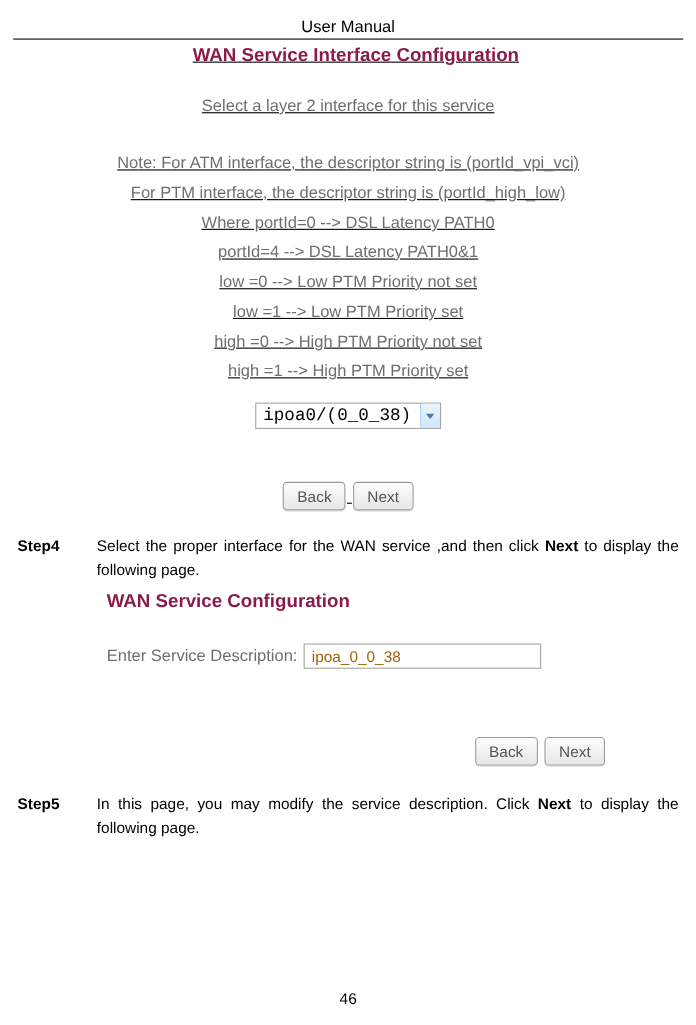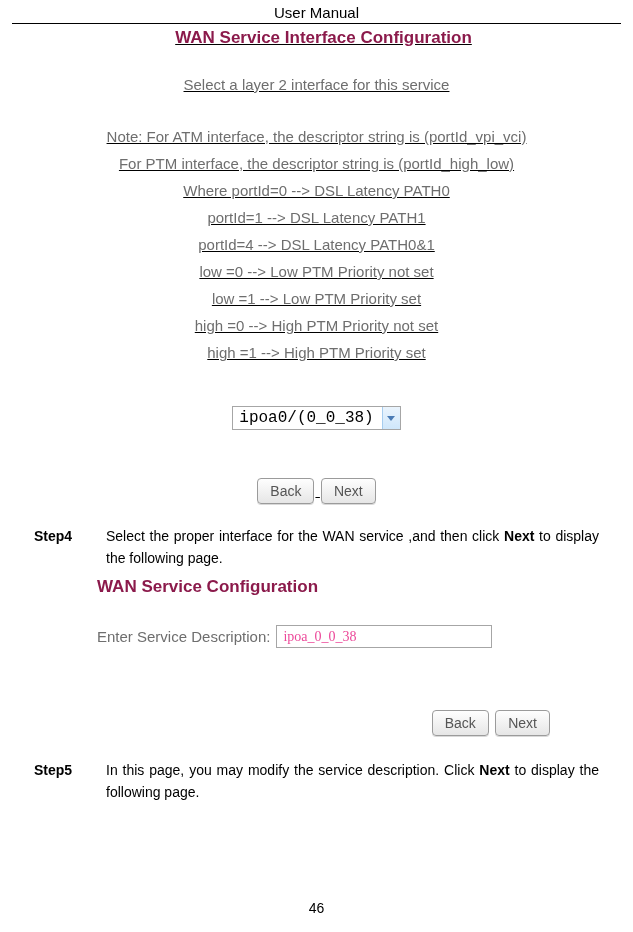--- a/index.html
+++ b/index.html
@@ -6,21 +6,21 @@
     body {
       width: 633px;
       height: 932px;
       font-family: Arial, sans-serif;
       background: #fff;
       position: relative;
     }
     .header-title {
       text-align: center;
       font-size: 15px;
-      padding: 4px 0 2px;
+      padding: 16px 0 2px;
       color: #000;
     }
     .hr-line {
       border: none;
       border-top: 1px solid #000;
       margin: 0 12px 4px;
     }
     .figure1 {
       padding: 0 82px 0;
       text-decoration: underline;
@@ -37,21 +37,21 @@
       color: #6e6e6e;
       font-size: 15px;
       text-align: center;
       margin: 0 0 30px;
     }
     .desc-block {
       color: #6e6e6e;
       font-size: 15px;
       text-align: center;
       line-height: 1.8;
-      margin: 0 0 40px;
+      margin: 0 0 15px;
     }
     .select-row {
       text-align: center;
       margin: 0 0 48px;
     }
     .select-box {
       display: inline-flex;
       align-items: stretch;
       border: 1px solid #a6a6a6;
       background: #fff;
@@ -82,21 +82,21 @@
       border-radius: 4px;
       padding: 4px 12px;
       margin: 0 1px;
       font-size: 14px;
       color: #555;
       background: linear-gradient(#fefefe, #e6e6e6);
       box-shadow: 0 1px 0 rgba(0,0,0,0.15);
       cursor: pointer;
     }
     .step-block {
-      padding: 0 34px;
+      padding: 0 16px;
       display: flex;
       margin: 18px 0 8px;
       font-size: 14px;
       line-height: 1.55;
       text-align: justify;
     }
     .step-label {
       font-weight: bold;
       width: 72px;
       flex-shrink: 0;
@@ -121,23 +121,22 @@
       color: #6e6e6e;
       font-size: 15px;
       margin-bottom: 62px;
     }
     .text-input {
       border: 1px solid #a6a6a6;
       padding: 2px 6px;
       font-size: 14px;
       width: 216px;
       height: 23px;
-      color: #ec4899;
+      color: #a16207;
       background: #fff;
-      font-family: Liberation Serif, serif;
     }
     .btn-row2 {
       text-align: right;
       margin-bottom: 24px;
     }
     .page-number {
       position: absolute;
       bottom: 16px;
       left: 0; right: 0;
       text-align: center;
@@ -150,21 +149,20 @@
 <div class="header-title">User Manual</div>
 <hr class="hr-line">
 
 <div class="figure1">
   <div class="wan-title">WAN Service Interface Configuration</div>
   <div class="subtitle1">Select a layer 2 interface for this service</div>
   <div class="desc-block">
     <div>Note: For ATM interface, the descriptor string is (portId_vpi_vci)</div>
     <div>For PTM interface, the descriptor string is (portId_high_low)</div>
     <div>Where portId=0 --&gt; DSL Latency PATH0</div>
-    <div>portId=1 --&gt; DSL Latency PATH1</div>
     <div>portId=4 --&gt; DSL Latency PATH0&amp;1</div>
     <div>low =0 --&gt; Low PTM Priority not set</div>
     <div>low =1 --&gt; Low PTM Priority set</div>
     <div>high =0 --&gt; High PTM Priority not set</div>
     <div>high =1 --&gt; High PTM Priority set</div>
   </div>
   <div class="select-row">
     <div class="select-box">
       <span class="select-text">ipoa0/(0_0_38)</span>
       <span class="select-arrow">

